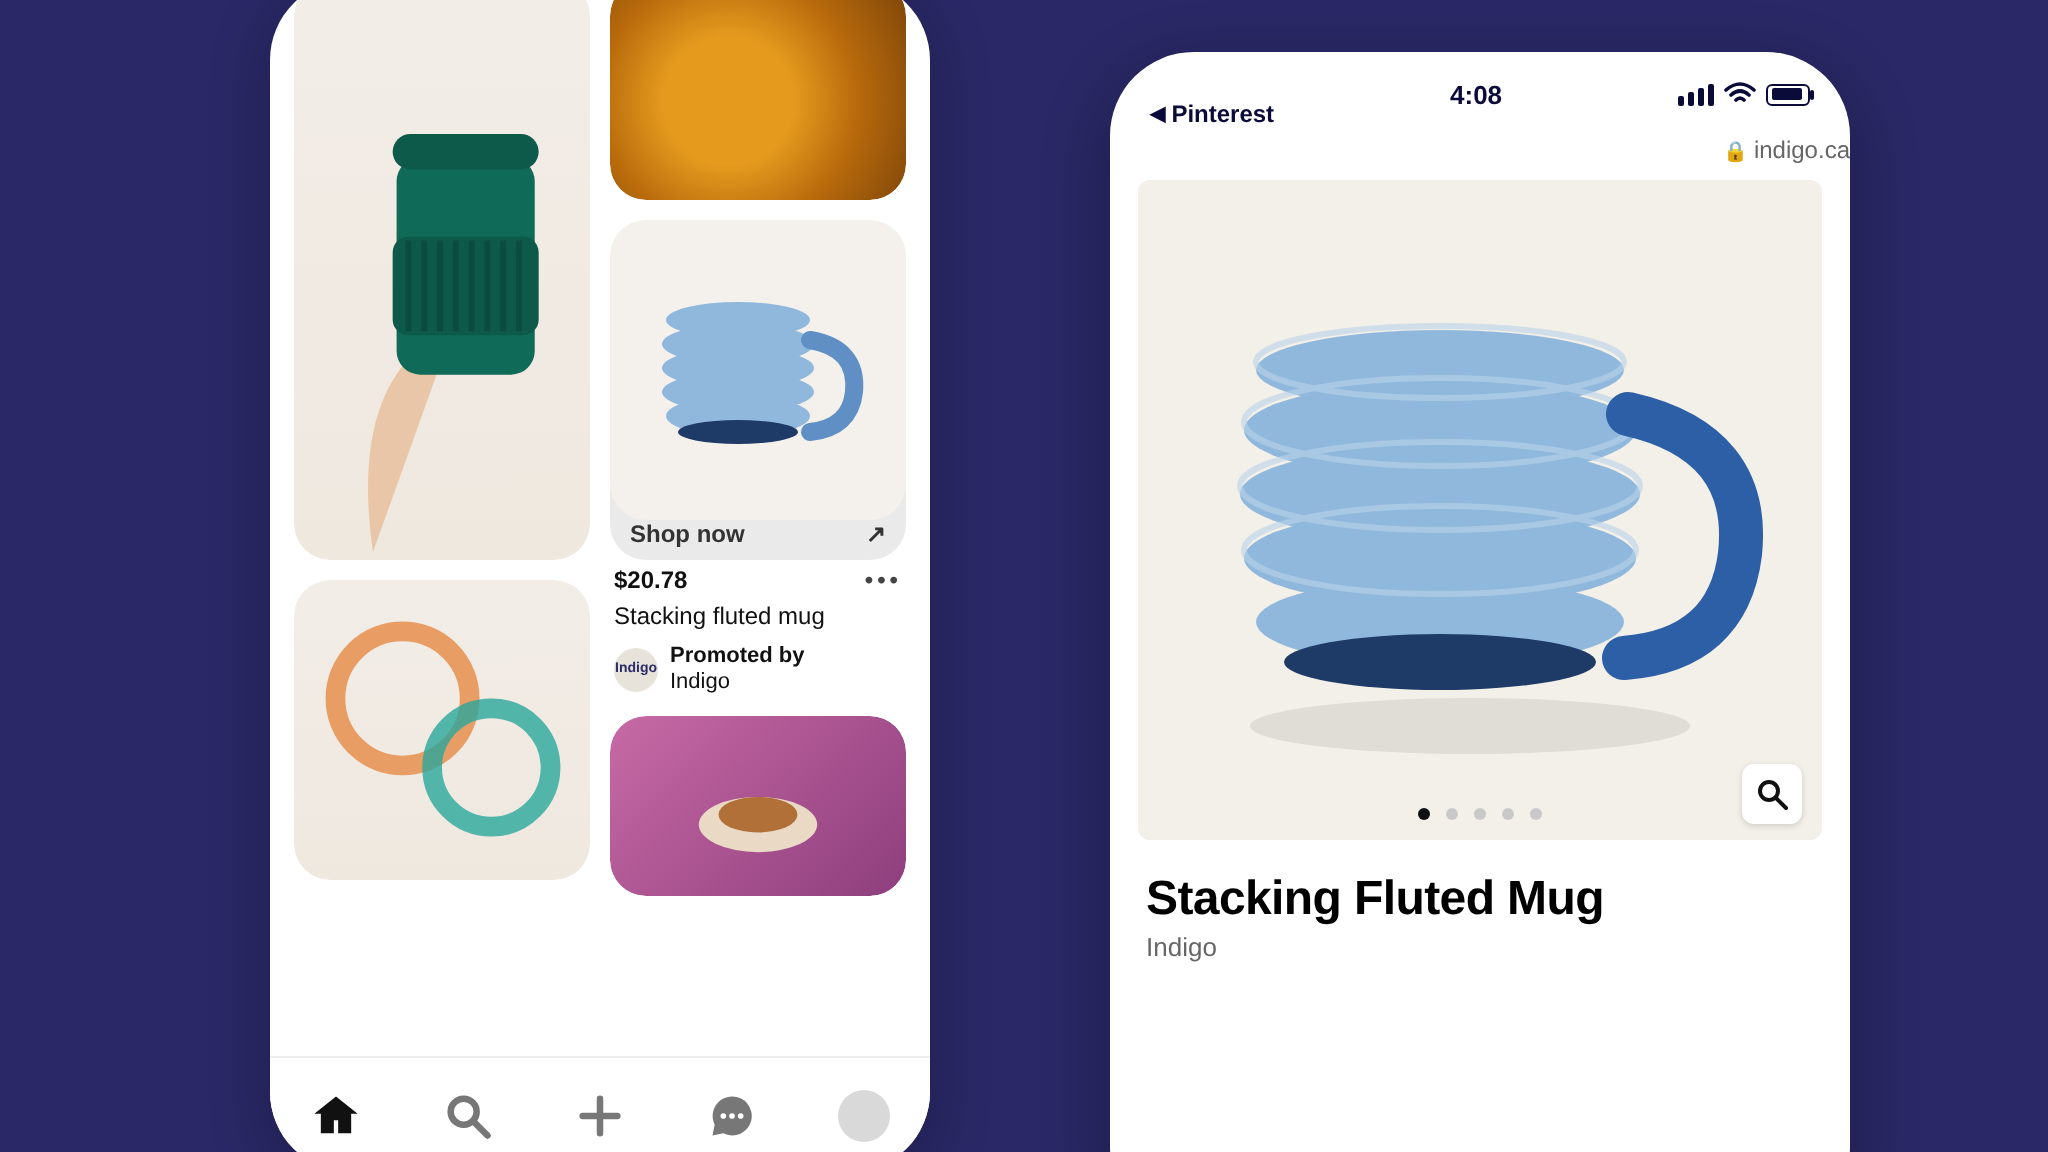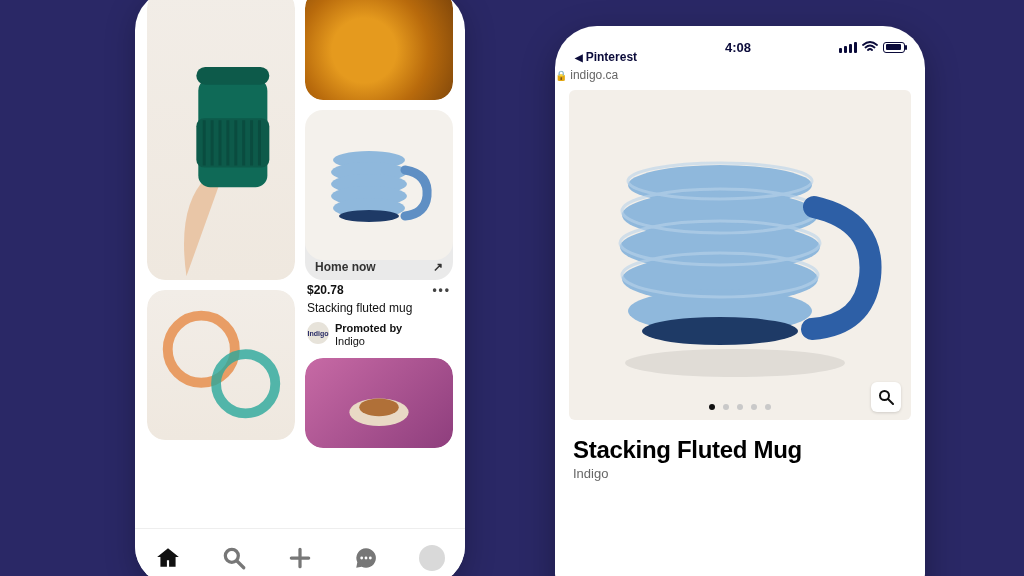--- a/index.html
+++ b/index.html
@@ -40,21 +40,21 @@
     background: #eaeaea;
     border-radius: 0 0 18px 18px;
     margin-top: -18px;
     padding: 18px 10px 6px 10px;
     display: flex; justify-content: space-between; align-items: center;
     font-size: 12px; font-weight: 600; color: #333;
   }
   .meta { font-size: 12px; color: #111; padding: 2px 2px 0 2px; line-height: 1.35; }
   .meta .price { font-weight: 700; display:inline-block; }
   .meta .dots  { float: right; letter-spacing: 2px; font-weight: 800; color:#444; }
-  .promo { display:flex; align-items:flex-start; gap:6px; margin-top:6px; }
+  .promo { display:flex; align-items:center; gap:6px; margin-top:6px; }
   .promo .badge {
     width: 22px; height: 22px; border-radius: 50%; background:#e7e3da;
     display:flex;align-items:center;justify-content:center;
     font-size:7px; font-weight:800; color:#2a2d67;
   }
   .promo .txt { font-size: 11px; line-height:1.15; }
   .promo .txt b { font-weight:700; }
 
   .tabbar {
     position:absolute; left:0; right:0; bottom:0; height:58px;
@@ -82,21 +82,21 @@
   .statusbar .back::before{content:"◀"; font-size:10px;}
   .statusbar .right { display:flex; gap:5px; align-items:center; }
   .sig { display:flex; gap:2px; align-items:flex-end; }
   .sig i{ width:3px;background:#0b0b3a;display:block;border-radius:1px;}
   .sig i:nth-child(1){height:5px}.sig i:nth-child(2){height:7px}
   .sig i:nth-child(3){height:9px}.sig i:nth-child(4){height:11px}
   .batt{ width:22px;height:11px;border:1.5px solid #0b0b3a;border-radius:3px;position:relative;}
   .batt::after{content:"";position:absolute;right:-3px;top:2.5px;width:2px;height:5px;background:#0b0b3a;border-radius:1px;}
   .batt i{position:absolute;inset:1.5px 3px 1.5px 1.5px;background:#0b0b3a;border-radius:1px;}
 
-  .urlbar { text-align:left; font-size:12px; color:#666; padding-bottom:8px;}
+  .urlbar { text-align:right; font-size:12px; color:#666; padding-bottom:8px;}
   .urlbar::before{content:"🔒 "; font-size:10px;}
   .crumbs { font-size:11px; color:#8a8a8a; padding: 6px 18px 10px; }
   .crumbs span.sep{ margin:0 4px; }
 
   .hero {
     margin: 0 14px; height: 330px; background:#f3efe9; border-radius:6px;
     position:relative; overflow:hidden;
   }
   .pager { position:absolute; left:0; right:0; bottom:10px; display:flex; gap:8px; justify-content:center;}
   .pager i{ width:6px;height:6px;border-radius:50%;background:#c9c9c9;}
@@ -167,21 +167,21 @@
               <ellipse cx="50" cy="42" rx="38" ry="10"></ellipse>
               <ellipse cx="50" cy="54" rx="38" ry="10"></ellipse>
               <ellipse cx="50" cy="66" rx="38" ry="10"></ellipse>
               <ellipse cx="50" cy="78" rx="36" ry="10"></ellipse>
             </g>
             <ellipse cx="50" cy="86" rx="30" ry="6" fill="#1e3a66"></ellipse>
             <path d="M86 40 q24 4 22 26 q-2 18 -22 20" fill="none" stroke="#5f8fc4" stroke-width="9" stroke-linecap="round"></path>
           </svg>
         </div>
         <div class="shopnow">
-          <span>Home now</span>
+          <span>Shop now</span>
           <span>↗</span>
         </div>
         <div class="meta">
           <span class="price">$20.78</span>
           <span class="dots">•••</span>
           <div style="clear:both;padding-top:2px;">Stacking fluted mug</div>
           <div class="promo">
             <div class="badge">Indigo</div>
             <div class="txt">
               <b>Promoted by</b><br>

